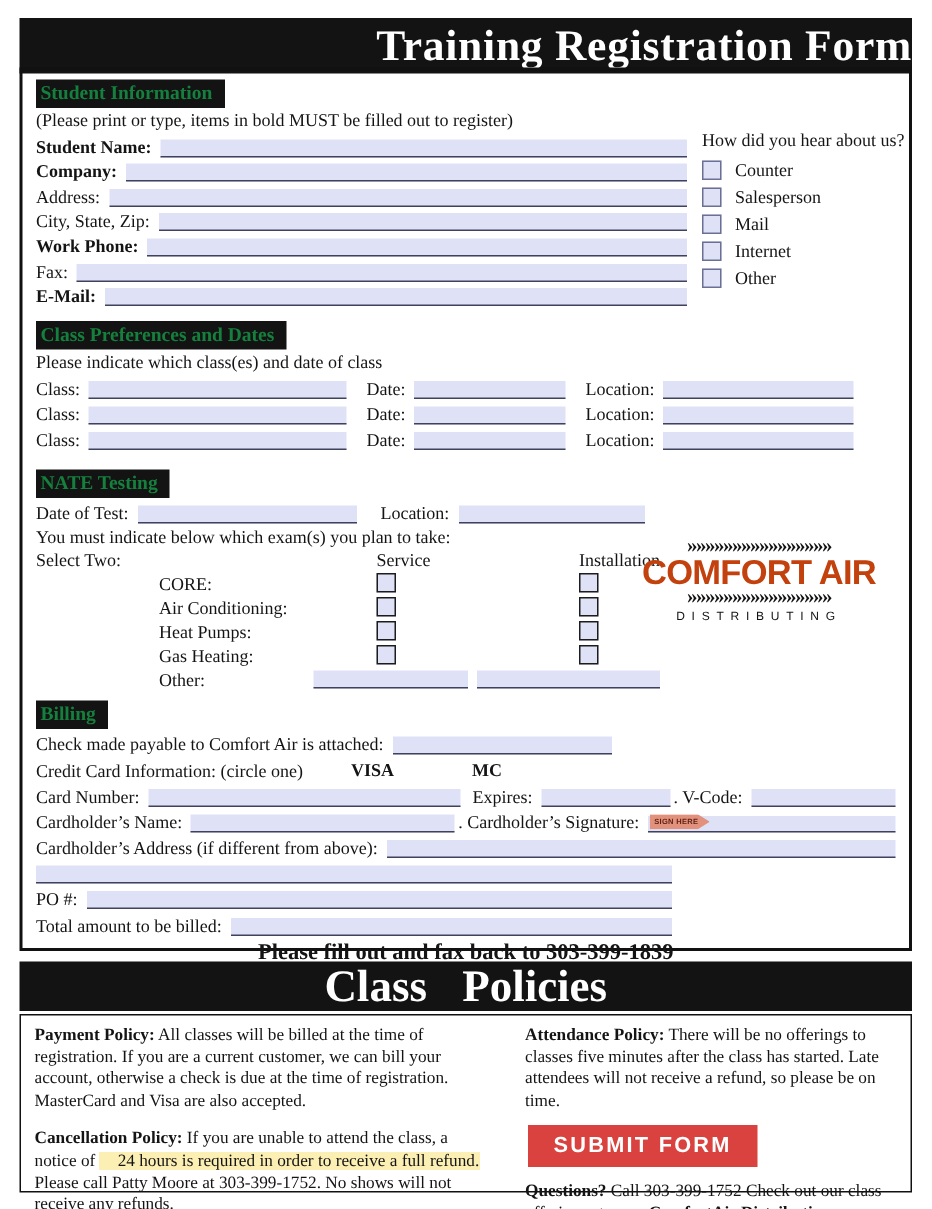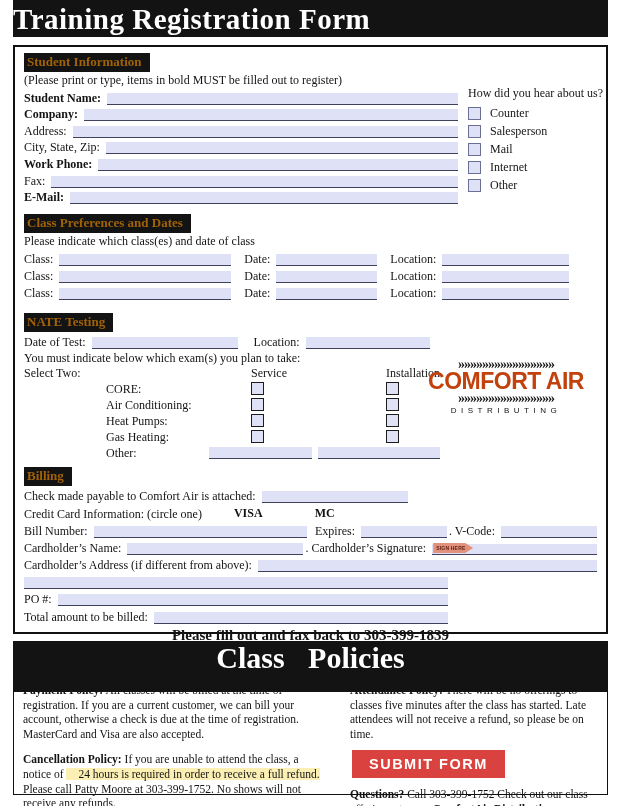--- a/index.html
+++ b/index.html
@@ -1,28 +1,28 @@
 <!DOCTYPE html>
 <html><head>
 <meta charset="utf-8">
 <style>
   html,body{margin:0;padding:0;background:#fff;}
   body{width:621px;height:806px;overflow:hidden;font-family:"Liberation Serif",serif;color:#141414;}
   .page{position:relative;width:621px;height:806px;background:#fff;}
 
   
-  .title-banner{position:absolute;left:13px;right:13px;top:0;height:37px;background:#131313;
-    color:#fff;text-align:left;font-weight:bold;font-size:29px;line-height:38px;letter-spacing:.5px;}
-  .policies-banner{position:absolute;left:13px;right:13px;top:641px;height:51px;background:#131313;
+  .title-banner{position:absolute;left:13px;right:13px;top:12px;height:37px;background:#131313;
+    color:#fff;text-align:right;font-weight:bold;font-size:29px;line-height:38px;letter-spacing:.5px;}
+  .policies-banner{position:absolute;left:13px;right:13px;top:641px;height:33px;background:#131313;
     color:#fff;text-align:center;font-weight:bold;font-size:30px;line-height:34px;word-spacing:16px;}
 
   
   .form-box{position:absolute;left:13px;right:13px;top:45px;height:589px;border:2px solid #111;
     box-sizing:border-box;padding:6px 9px 0 9px;font-size:12px;}
-  .sec-hdr{display:inline-block;background:#131313;color:#a16207;font-weight:bold;font-size:13px;
+  .sec-hdr{display:inline-block;background:#131313;color:#15803d;font-weight:bold;font-size:13px;
     line-height:16px;padding:1px 8px 2px 3px;}
   .b{font-weight:bold;}
   .frow{display:flex;align-items:flex-end;height:16.6px;}
   .lbl{white-space:nowrap;padding-right:6px;line-height:14px;}
   .fld{background:#dfe2f7;border-bottom:1px solid #40415c;height:11px;}
   .grow{flex:1;}
 
   
   .si-wrap{position:relative;}
   .si-rows{width:434px;}
@@ -242,21 +242,21 @@
       <div class="bill-row">
         <span class="lbl">Check made payable to Comfort Air is attached:</span>
         <div class="fld chk-fld"></div>
       </div>
       <div class="bill-row">
         <span class="lbl">Credit Card Information: (circle one)</span>
         <span class="visa">VISA</span>
         <span class="mc">MC</span>
       </div>
       <div class="bill-row">
-        <span class="lbl">Bill Number:</span>
+        <span class="lbl">Card Number:</span>
         <div class="fld grow"></div>
         <span class="lbl" style="padding-left:8px;">Expires:</span>
         <div class="fld exp-fld"></div>
         <span class="lbl" style="padding-left:2px;">. V-Code:</span>
         <div class="fld vc-fld"></div>
       </div>
       <div class="bill-row">
         <span class="lbl">Cardholder’s Name:</span>
         <div class="fld name-fld"></div>
         <span class="lbl" style="padding-left:2px;">. Cardholder’s Signature:</span>

